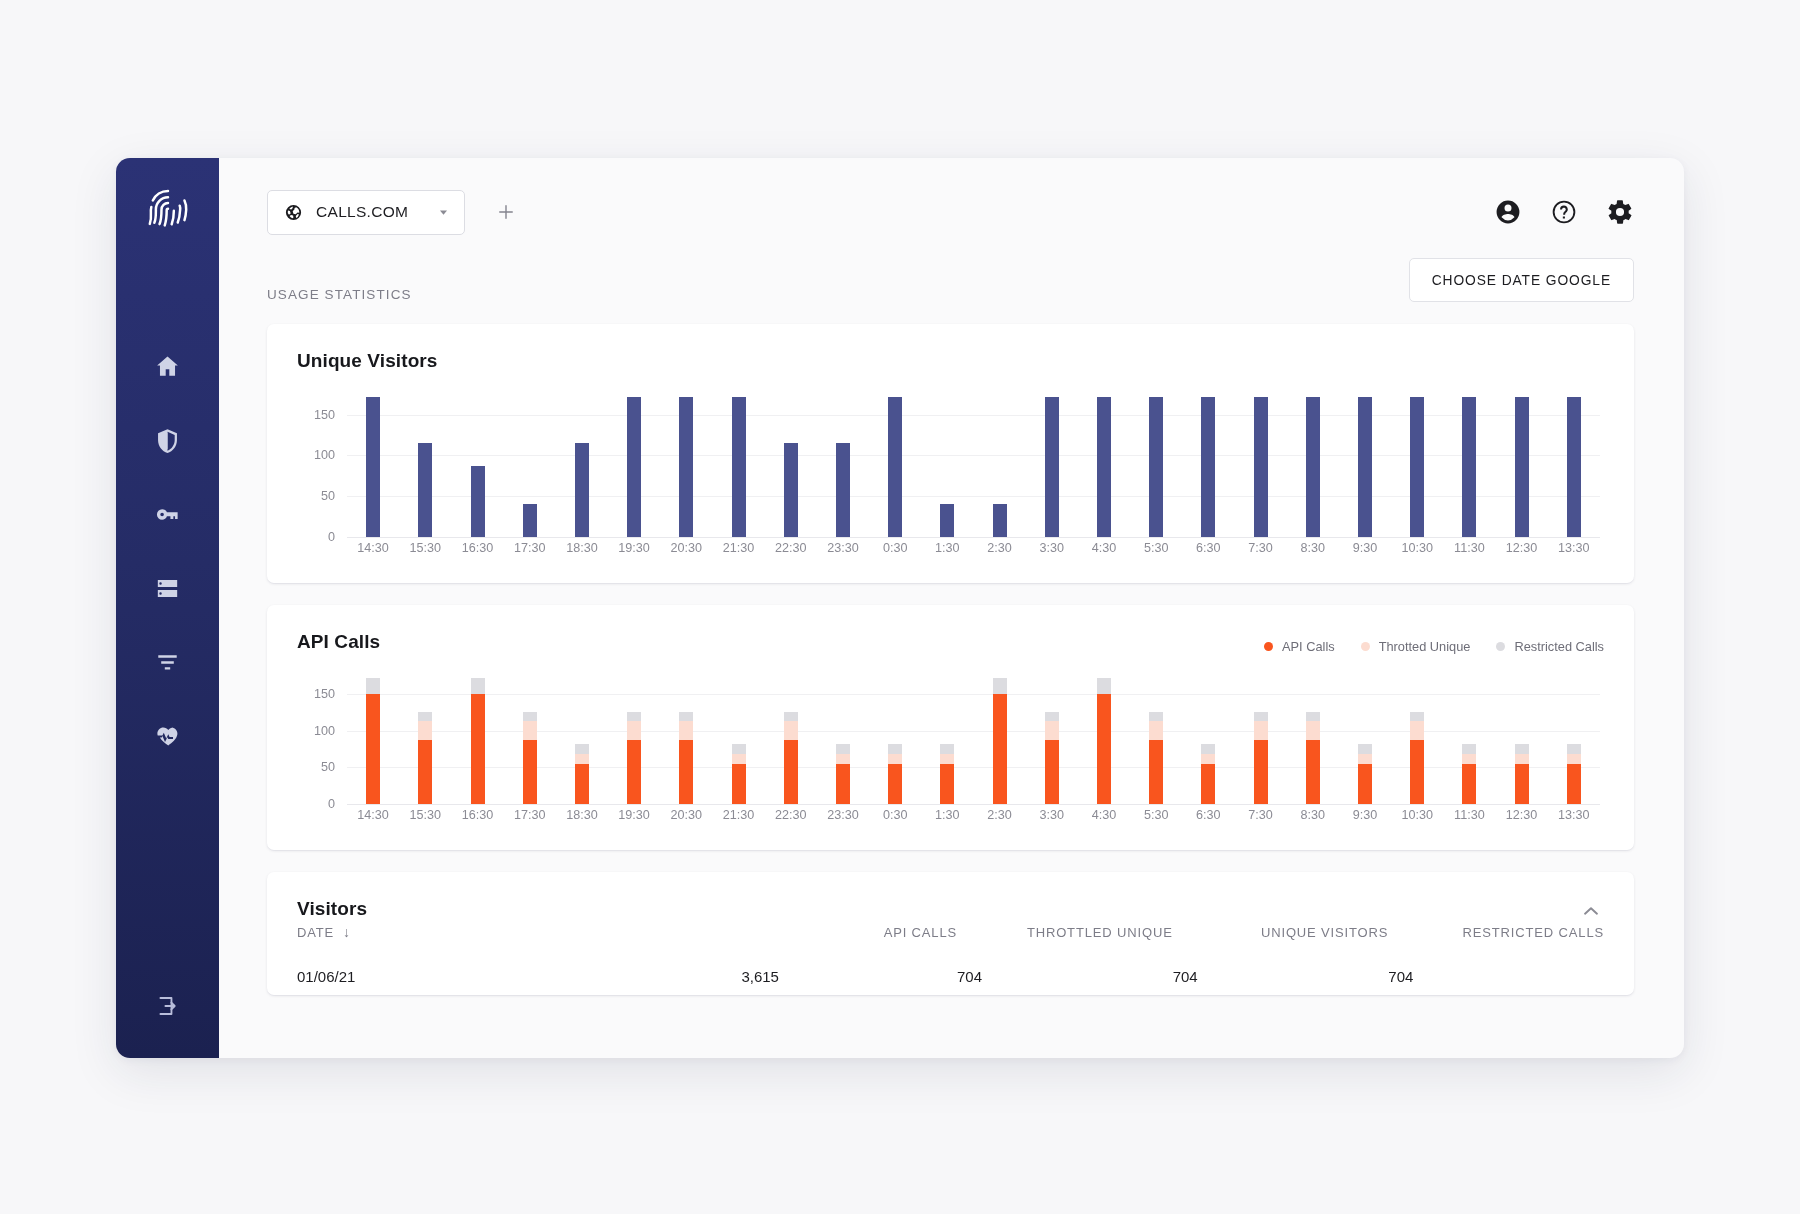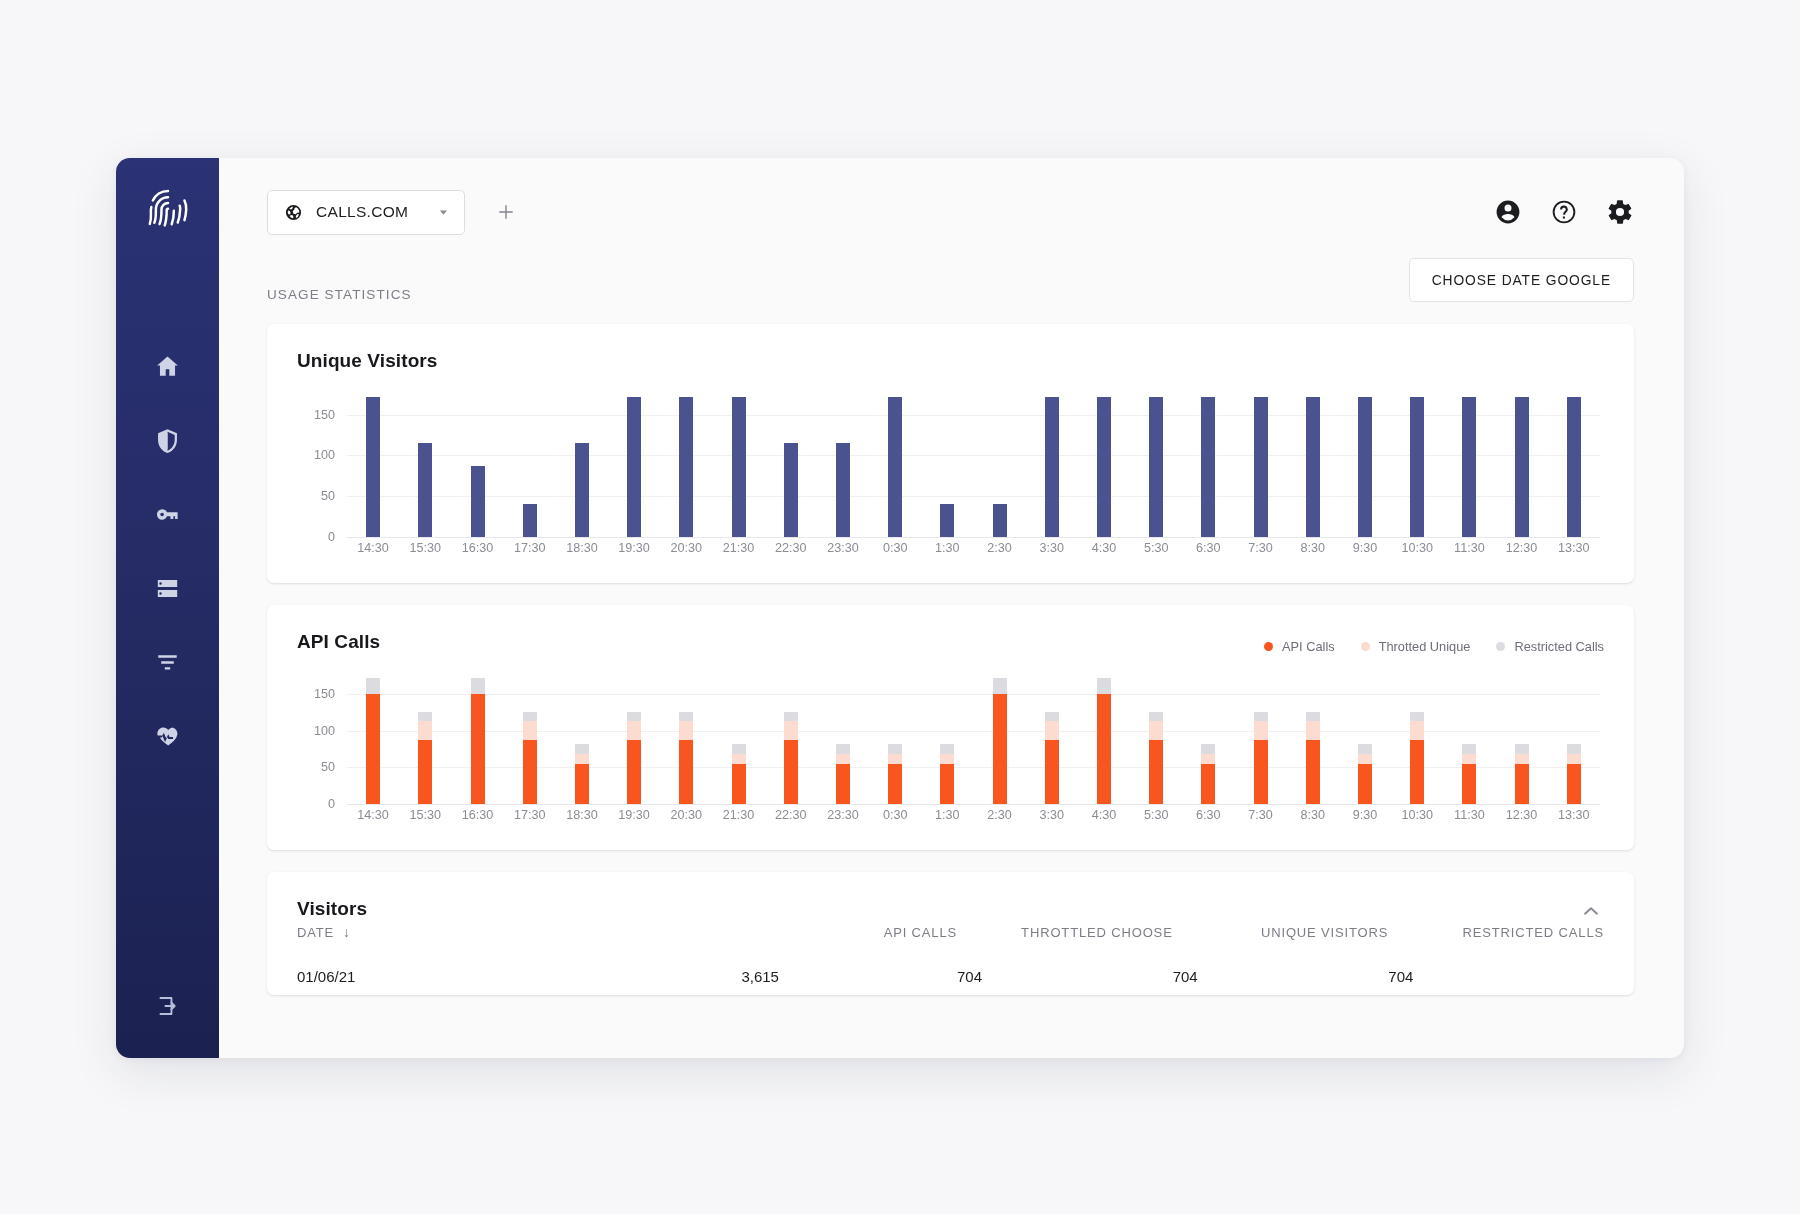--- a/index.html
+++ b/index.html
@@ -623,21 +623,21 @@
       <table id="history-table">
         <thead>
           <tr>
             <th class="col-date">
               <span class="th-date-wrap">
                 <span>DATE</span>
                 <span class="sort-arrow">↓</span>
               </span>
             </th>
             <th class="col-num">API CALLS</th>
-            <th class="col-num">THROTTLED CHOOSE</th>
+            <th class="col-num">THROTTLED UNIQUE</th>
             <th class="col-num">UNIQUE VISITORS</th>
             <th class="col-num">RESTRICTED CALLS</th>
           </tr>
         </thead>
         <tbody id="history-body">
             <tr>
               <td class="col-date">01/06/21</td>
               <td class="col-num">3,615</td>
               <td class="col-num">704</td>
               <td class="col-num">704</td>

